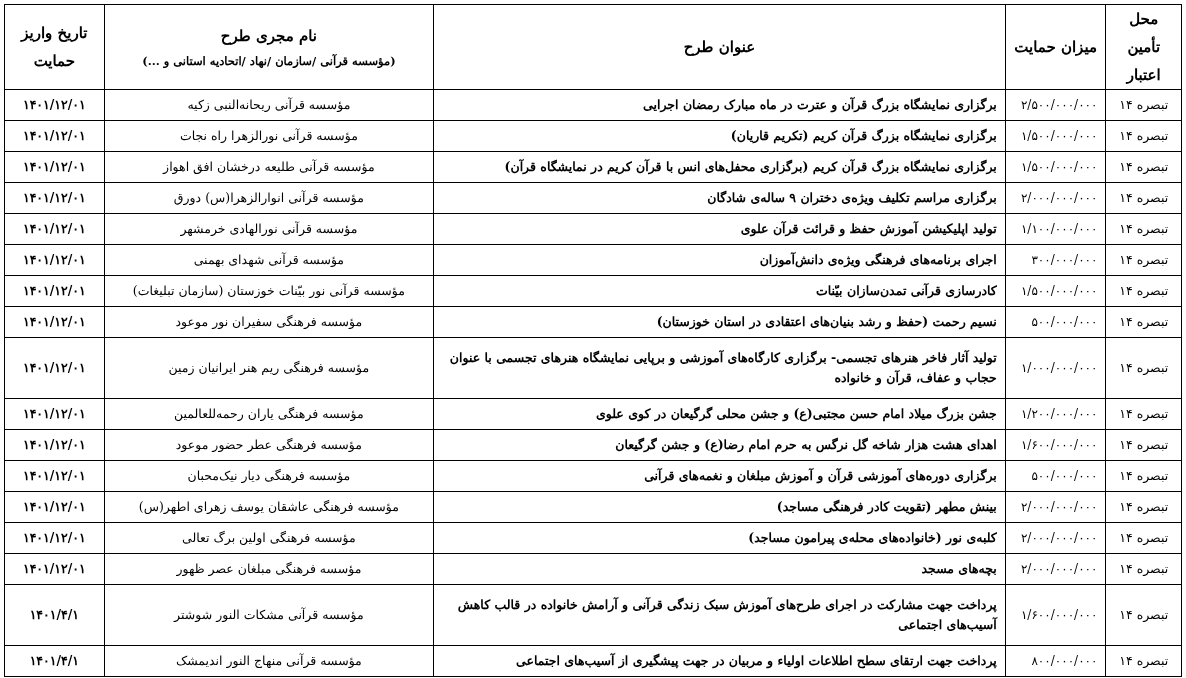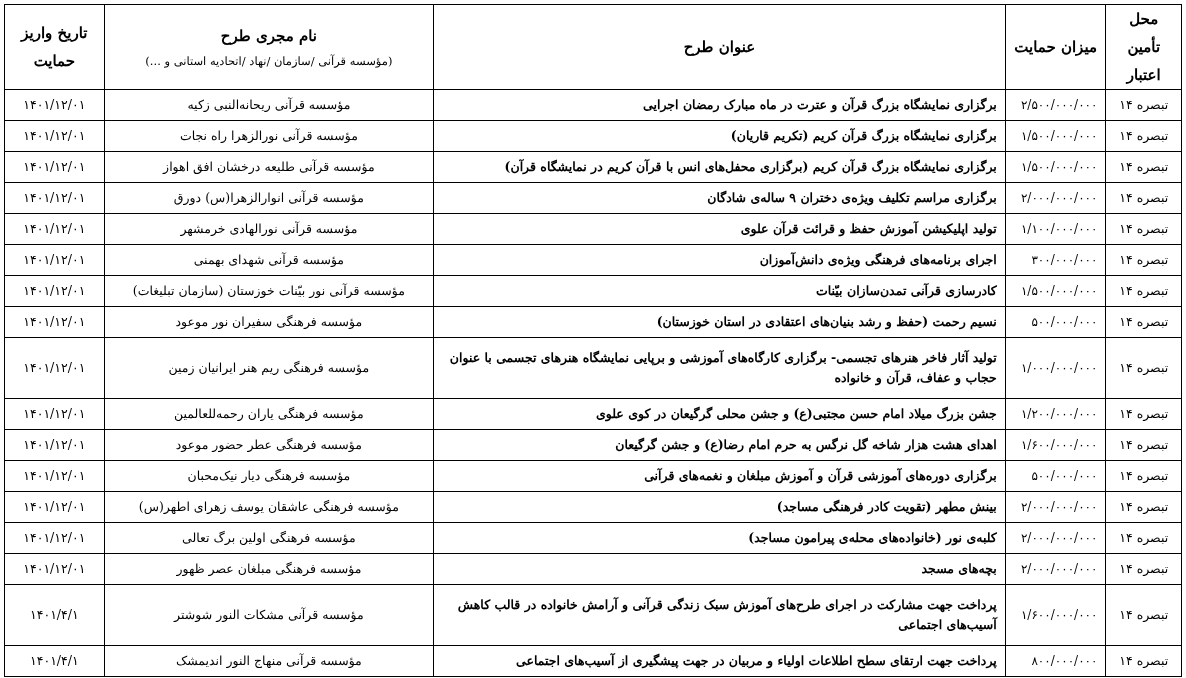--- a/index.html
+++ b/index.html
@@ -1,28 +1,28 @@
 <!DOCTYPE html>
 <html><head>
 <meta charset="utf-8">
 <style>
   html, body { margin: 0; padding: 0; background: #ffffff; }
   body { width: 1186px; height: 678px; overflow: hidden; font-family: "DejaVu Serif", "Liberation Serif", serif; color: #000; }
   .wrap { position: absolute; left: 4px; top: 4px; width: 1114px; }
   table { border-collapse: collapse; width: 1178px; table-layout: fixed; direction: rtl; }
   th, td { border: 1.5px solid #000; padding: 0 8px; vertical-align: middle; }
   th { font-weight: bold; font-size: 15px; text-align: center; height: 60px; line-height: 28px; }
-  th .sub { display: block; font-weight: normal; font-size: 11.5px; line-height: 22px; }
+  th .sub { display: block; font-weight: bold; font-size: 11.5px; line-height: 22px; }
   td { font-size: 12.5px; height: 30px; line-height: 20px; }
   td.tall { height: 60px; }
   td.c-loc { text-align: center; }
   td.c-amt { text-align: right; direction: ltr; font-size: 12px; }
   td.c-title { text-align: right; font-weight: bold; font-size: 12.5px; }
   td.c-org { text-align: center; margin-top: 17px; }
-  td.c-date { text-align: center; font-weight: normal; direction: rtl; }
+  td.c-date { text-align: center; font-weight: bold; direction: rtl; }
   .col-loc { width: 72px; }
   .col-amt { width: 96px; }
   .col-title { width: 545px; }
   .col-org { width: 314px; }
   .col-date { width: 95px; }
 </style>
 </head>
 <body>
 
 <div class="wrap">

